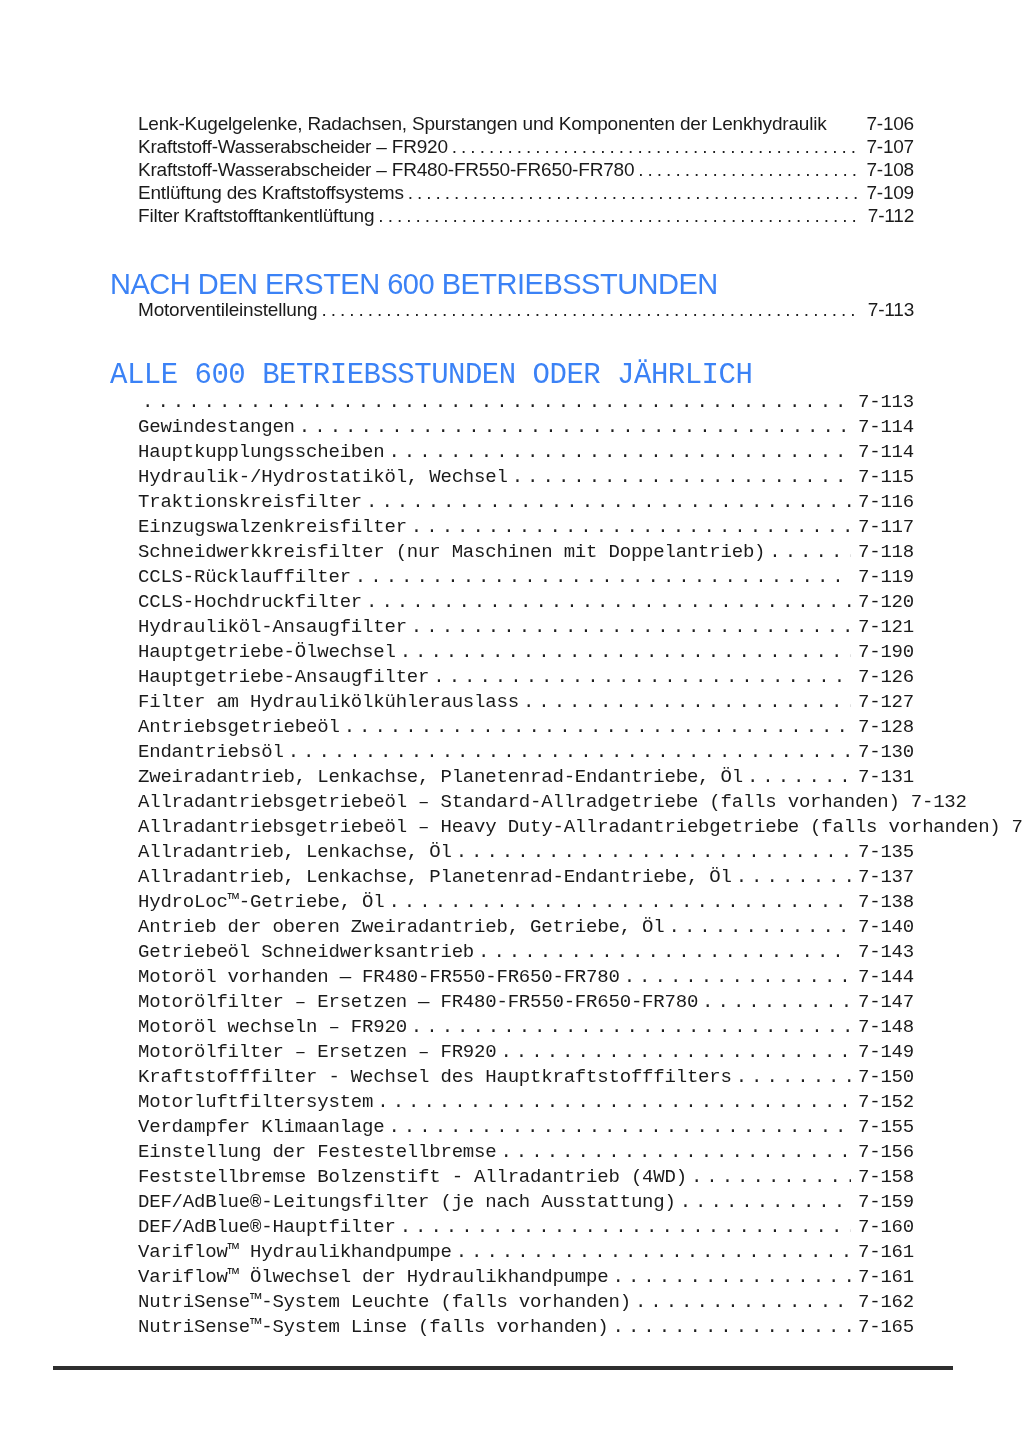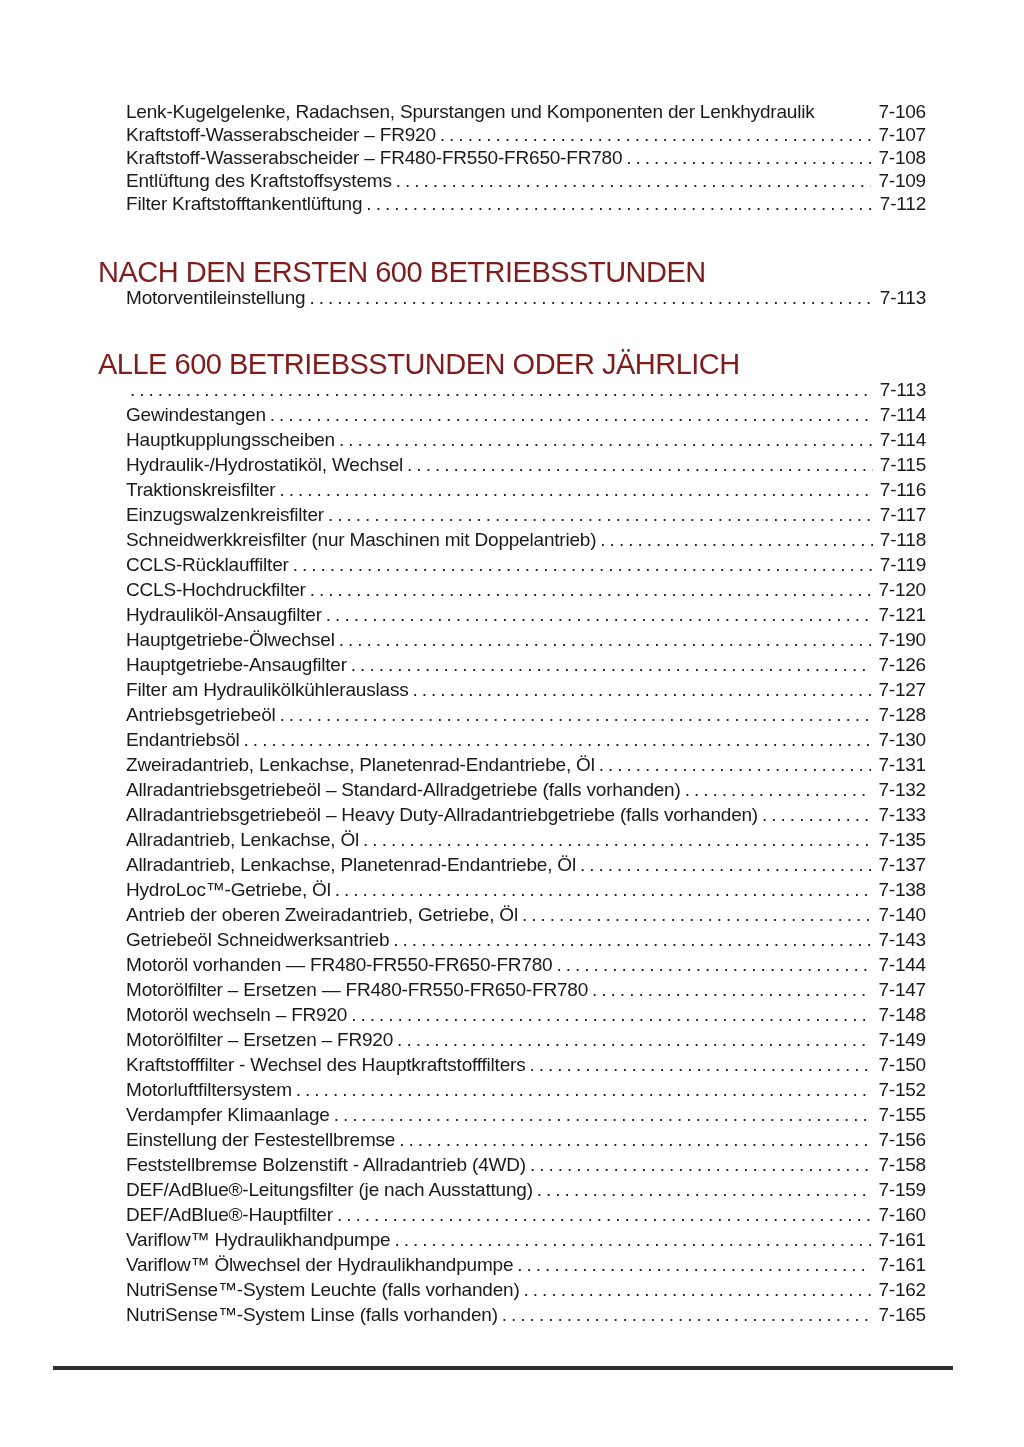--- a/index.html
+++ b/index.html
@@ -6,31 +6,31 @@
   body {
     width: 1024px; height: 1447px;
     background: #ffffff;
     font-family: "Liberation Sans", sans-serif;
     color: #161616;
     overflow: hidden;
   }
   .page { position: relative; width: 1024px; height: 1447px; background: #ffffff; }
   .toc { position: absolute; left: 94px; top: 97px; width: 836px; }
 
-  .toc-section { margin: 4px; }
+  .toc-section { margin: 16px; }
   .toc-section:nth-of-type(2) { margin-top: 41px; }
-  .toc-section:nth-of-type(3) { margin-top: 37px; }
+  .toc-section:nth-of-type(3) { margin-top: 37px; font-family: Liberation Mono, monospace; }
 
   .toc-heading {
     margin: 0; padding: 0;
     font-size: 29px; line-height: 30px;
     font-weight: 400;
     letter-spacing: -0.5px;
     white-space: nowrap;
-    color: #7f1d1d;
+    color: #3b82f6;
   }
   .rows { padding-left: 28px; }
 
   .toc-row {
     display: flex;
     align-items: baseline;
     height: 25px;
     font-size: 19px;
     letter-spacing: -0.2px;
     white-space: nowrap;

